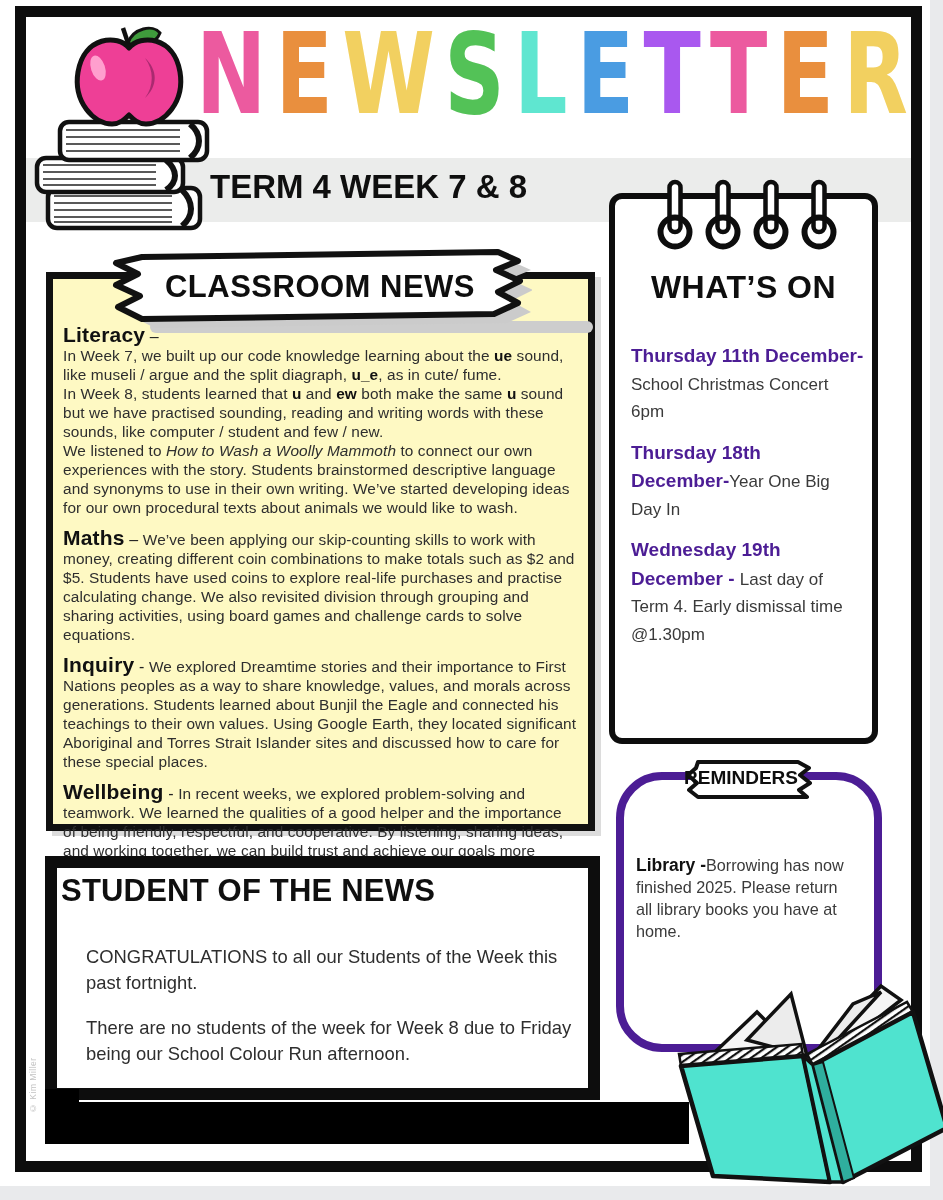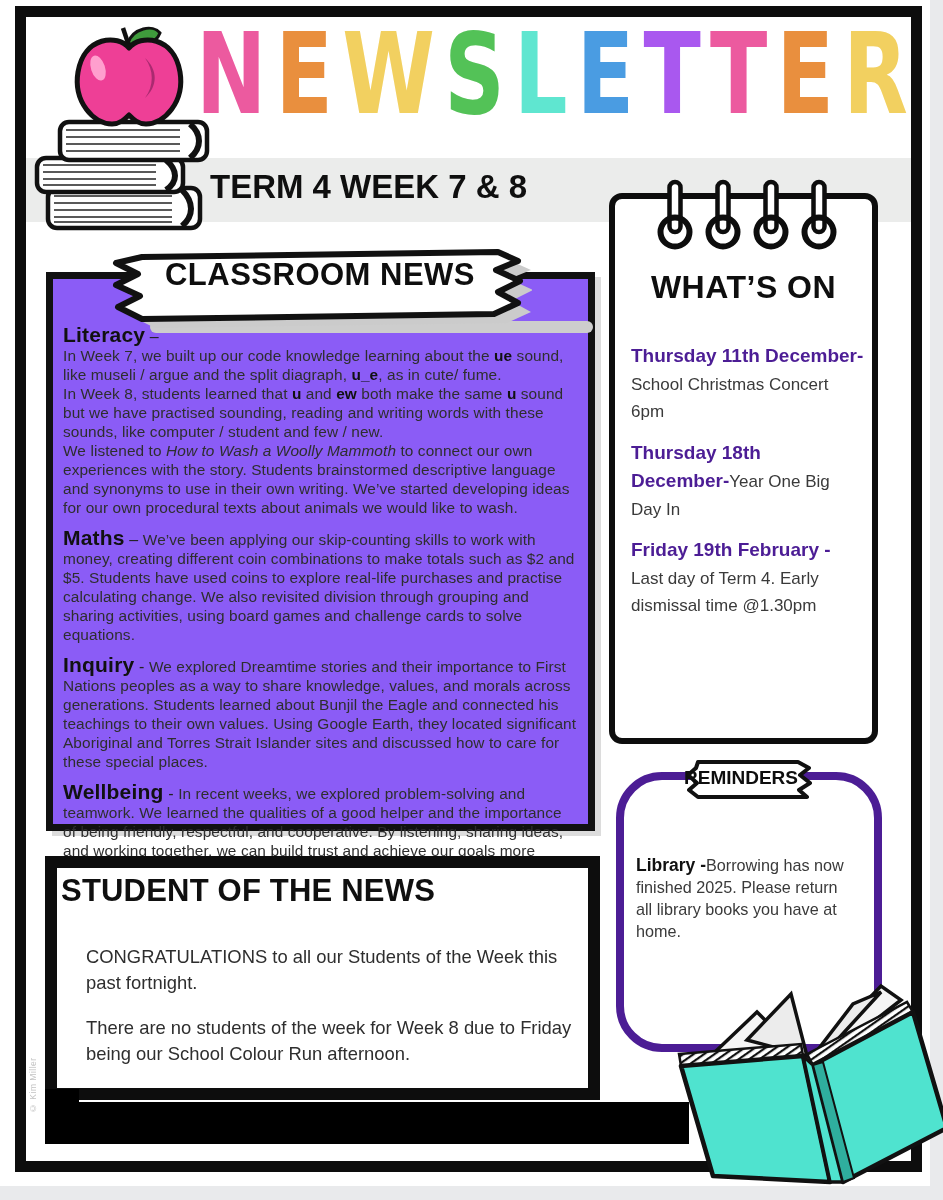--- a/index.html
+++ b/index.html
@@ -10,25 +10,25 @@
   }
   .sheet{position:absolute;left:0;top:0;width:930px;height:1186px;background:#ffffff;}
   .band{position:absolute;left:26px;top:158px;width:885px;height:64px;background:#ebeceb;z-index:1;}
   .frame{position:absolute;left:15px;top:6px;width:885px;height:1144px;border:11px solid #0d0d0d;z-index:2;}
   
   .title{position:absolute;left:196px;top:12px;width:712px;height:142px;display:flex;justify-content:space-between;align-items:flex-start;z-index:3;}
   .nl-letter{display:inline-block;font-family:"DejaVu Sans",sans-serif;font-weight:700;font-size:84px;line-height:104px;transform:scaleY(1.34);transform-origin:50% 22%;}
   .subtitle{position:absolute;left:210px;top:167px;font-size:34px;font-weight:800;color:#0f0f0f;letter-spacing:0px;z-index:3;transform:scaleX(.97);transform-origin:left;}
   .apple-books{position:absolute;left:32px;top:22px;z-index:5;}
   
-  .cn-box{position:absolute;left:46px;top:272px;width:535px;height:545px;border:7px solid #111;background:#8b5cf6;z-index:3;box-shadow:6px 5px 0 #dcdcdc;}
+  .cn-box{position:absolute;left:46px;top:272px;width:535px;height:545px;border:7px solid #111;background:#fef9c3;z-index:3;box-shadow:6px 5px 0 #dcdcdc;}
   .swoosh{position:absolute;left:150px;top:321px;width:443px;height:12px;background:#cdcdcd;border-radius:7px;z-index:4;}
   .ribbon{position:absolute;left:108px;top:247px;width:424px;height:88px;z-index:5;}
   .ribbon svg{position:absolute;left:0;top:0;}
-  .ribbon-label{position:absolute;left:30px;right:30px;top:10px;text-align:center;font-size:31px;font-weight:800;color:#0e0e0e;letter-spacing:.5px;}
+  .ribbon-label{position:absolute;left:30px;right:30px;top:22px;text-align:center;font-size:31px;font-weight:800;color:#0e0e0e;letter-spacing:.5px;}
   .cn-content{position:absolute;left:10px;top:46px;width:516px;font-size:15.4px;line-height:19px;color:#2e2e2e;letter-spacing:.1px;}
   .cn-section{margin-bottom:11px;}
   .cn-heading{font-size:21px;font-weight:800;color:#111;letter-spacing:.2px;}
   .cn-dash{font-size:16px;color:#222;}
   .b{font-weight:bold;color:#111;}
   .i{font-style:italic;}
   
   .notepad{position:absolute;left:609px;top:193px;width:257px;height:539px;border:6px solid #0d0d0d;border-radius:13px;background:#fff;z-index:3;}
   .rings{position:absolute;left:648px;top:178px;z-index:6;}
   .wo-title{position:absolute;left:0;right:0;top:70px;text-align:center;font-size:32px;font-weight:800;color:#0e0e0e;letter-spacing:.5px;}
@@ -135,21 +135,21 @@
       <path d="M34,10 L390,5 L410,14 L388,23 L412,34 L390,45 L410,56 L386,67 L34,72 L10,60 L32,49 L8,38 L30,27 L8,16 Z" fill="#ffffff" stroke="#111" stroke-width="6" stroke-linejoin="round"></path>
     </svg>
     <span class="ribbon-label">CLASSROOM NEWS</span>
   </div>
 
   <div class="notepad">
     <div class="wo-title">WHAT’S ON</div>
     <div class="wo-events" id="wo-events">
         <div class="wo-event"><span class="wo-date">Thursday 11th December-</span><span class="wo-desc">School Christmas Concert 6pm</span></div>
         <div class="wo-event"><span class="wo-date">Thursday 18th December-</span><span class="wo-desc">Year One Big Day In</span></div>
-        <div class="wo-event"><span class="wo-date">Friday 19th February - </span><span class="wo-desc">Last day of Term 4. Early dismissal time @1.30pm</span></div>
+        <div class="wo-event"><span class="wo-date">Wednesday 19th December - </span><span class="wo-desc">Last day of Term 4. Early dismissal time @1.30pm</span></div>
       </div>
   </div>
   <svg class="rings" width="196" height="76" viewBox="0 0 196 76">
     <g>
       <circle cx="27" cy="54" r="14.5" fill="#fff"></circle>
         <rect x="21.5" y="4" width="11" height="50" rx="5.5" fill="#fff" stroke="#0d0d0d" stroke-width="4.5"></rect>
         <circle cx="27" cy="54" r="14.5" fill="none" stroke="#0d0d0d" stroke-width="6"></circle>
     </g>
     <g>
       <circle cx="75" cy="54" r="14.5" fill="#fff"></circle>

